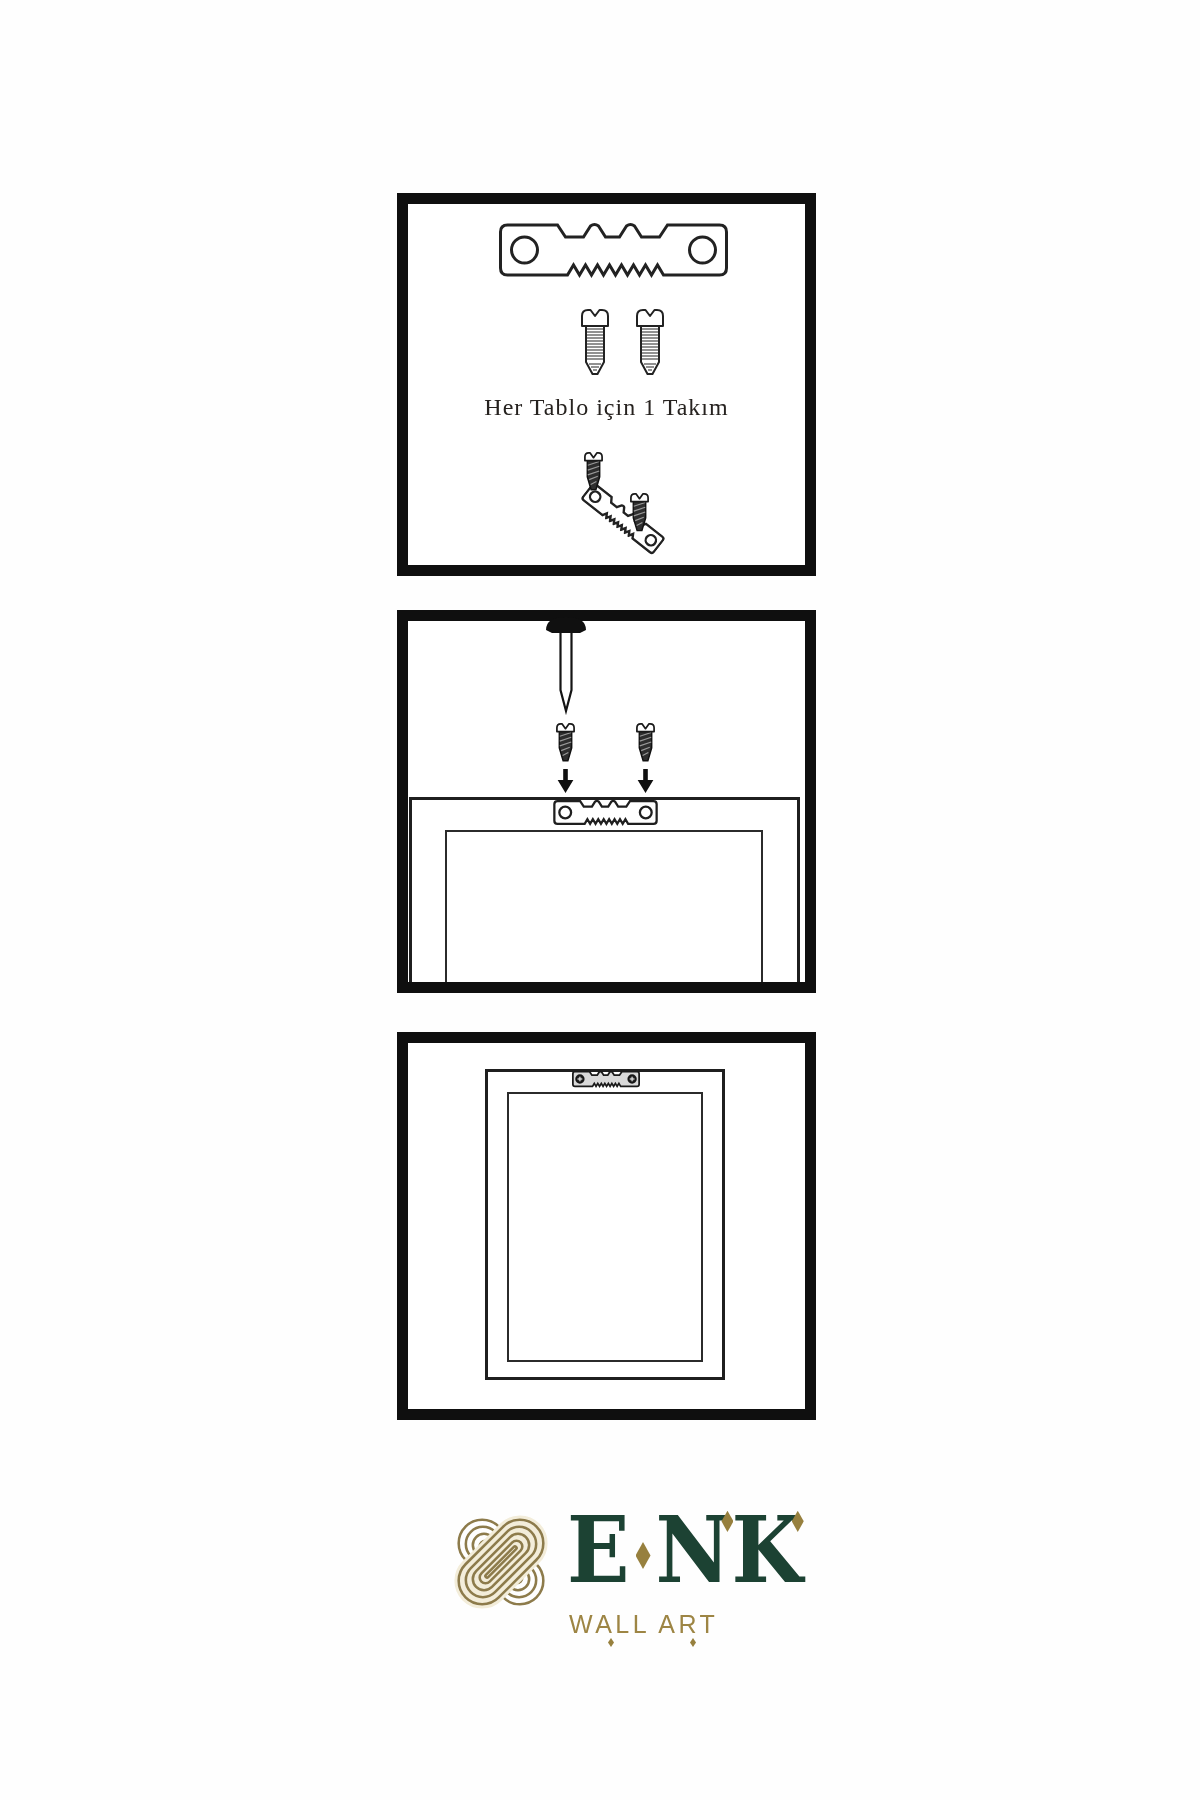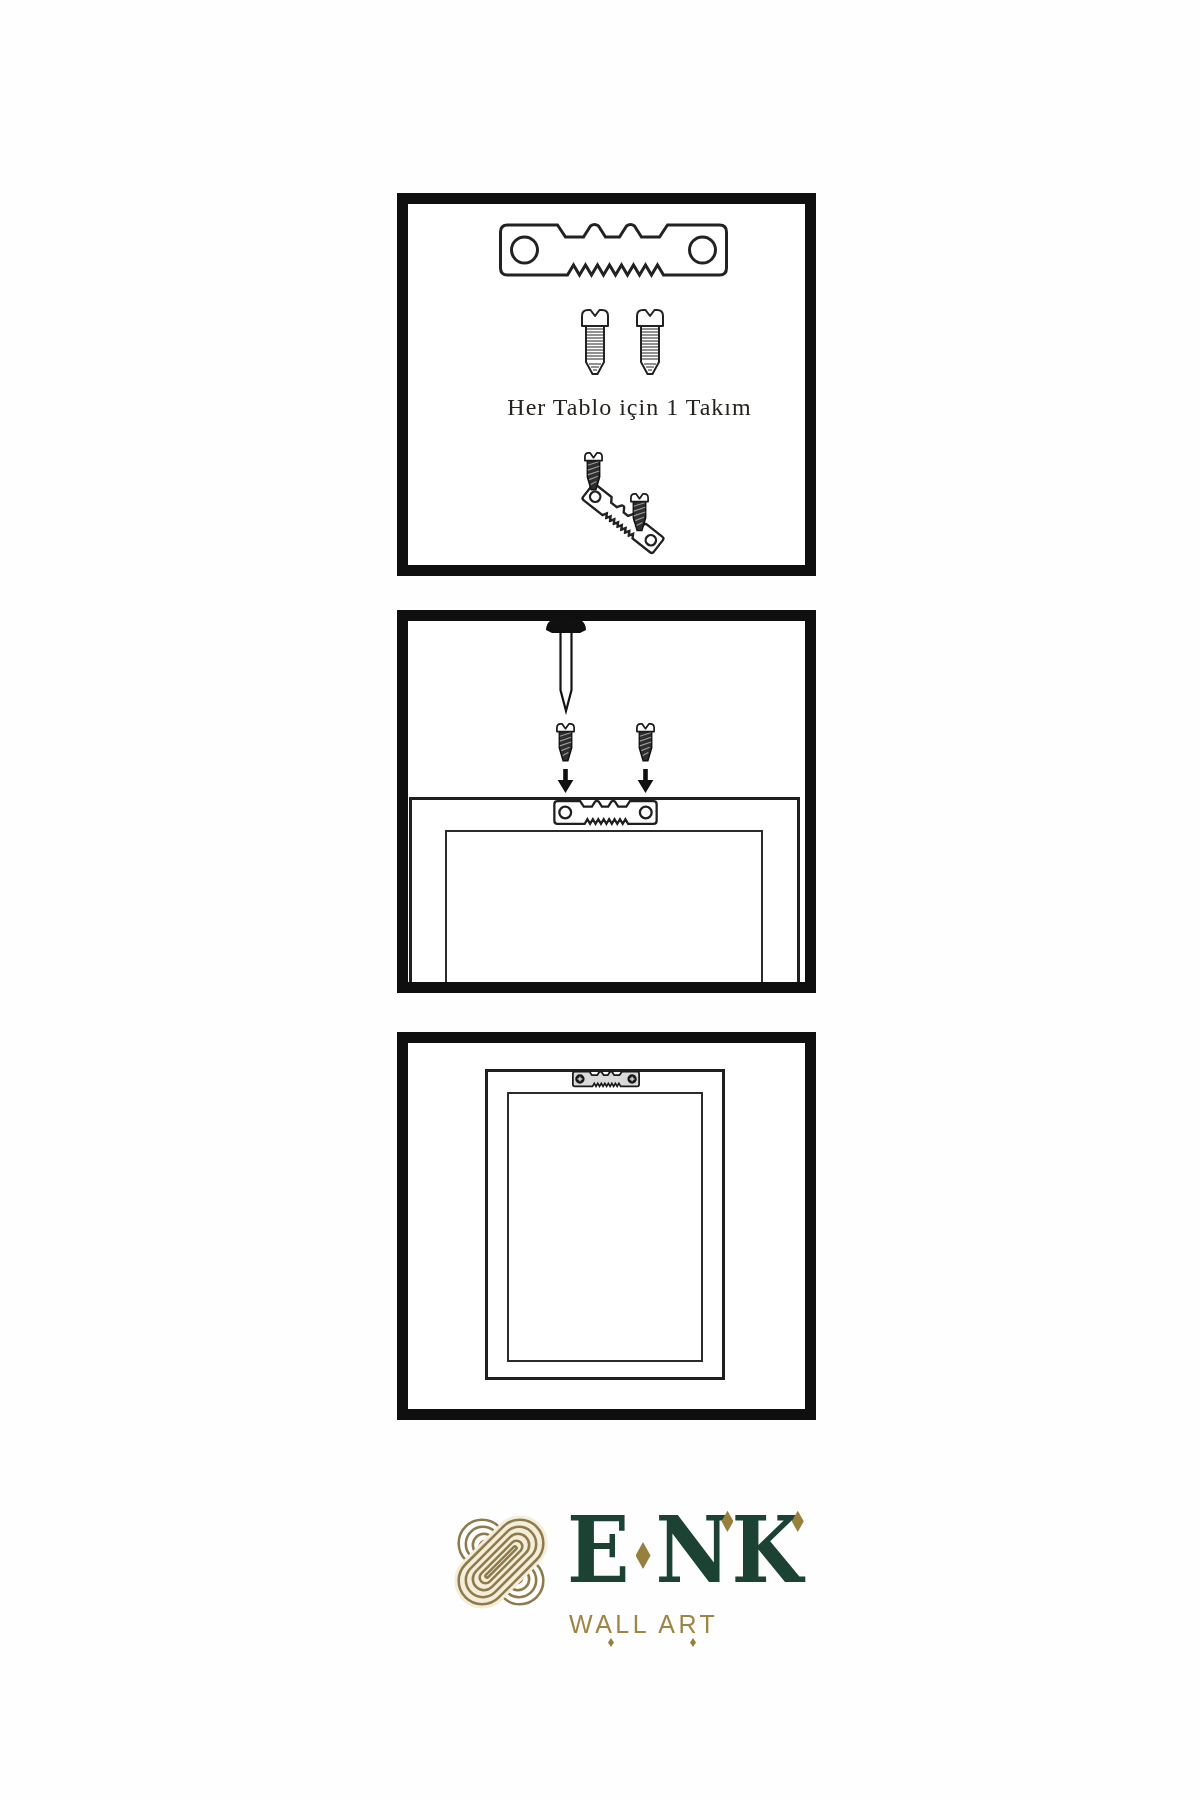--- a/index.html
+++ b/index.html
@@ -24,21 +24,20 @@
   #panel-result{top:1032px;height:388px;}
 
   .abs{position:absolute;}
 
   .caption{
     position:absolute;left:397px;top:394px;width:419px;
     text-align:center;
     font-size:24px;letter-spacing:1px;
     color:#26221f;
     font-family:"Liberation Serif", serif;
-    margin-left:23px;
   }
 
   
   .frame-outline{position:absolute;box-sizing:border-box;background:transparent;}
   .open-bottom{border-bottom:none !important;}
 
   
   .brand{position:absolute;left:437px;top:1498px;width:360px;height:150px;}
   .brand-name{
     position:absolute;left:130px;top:6px;

